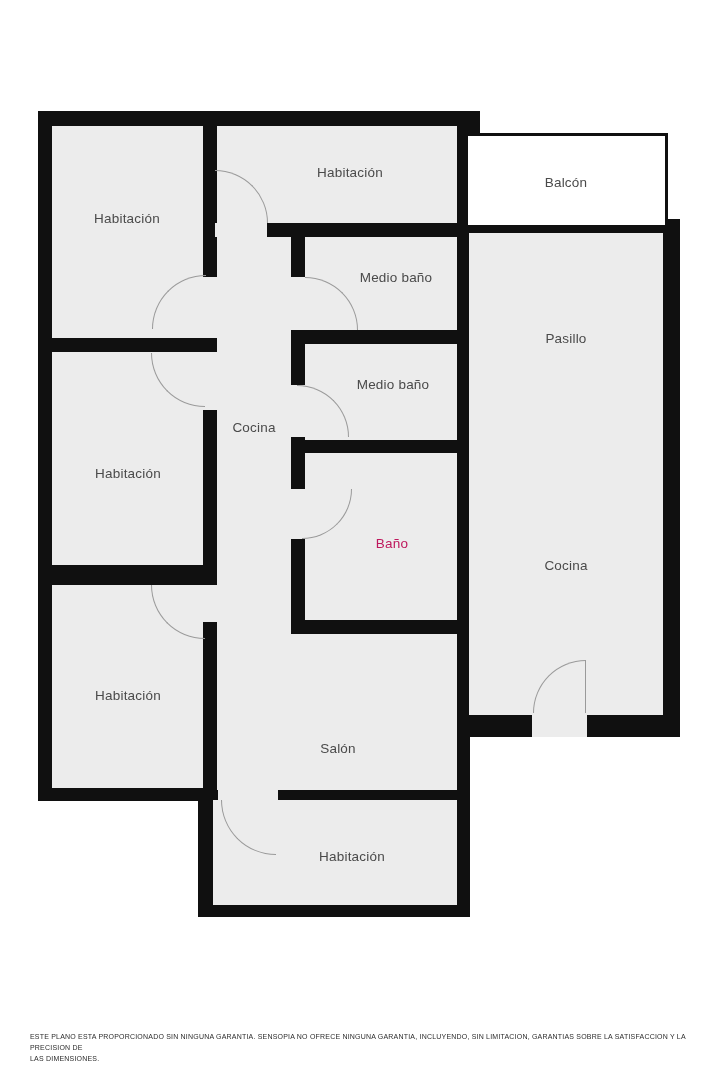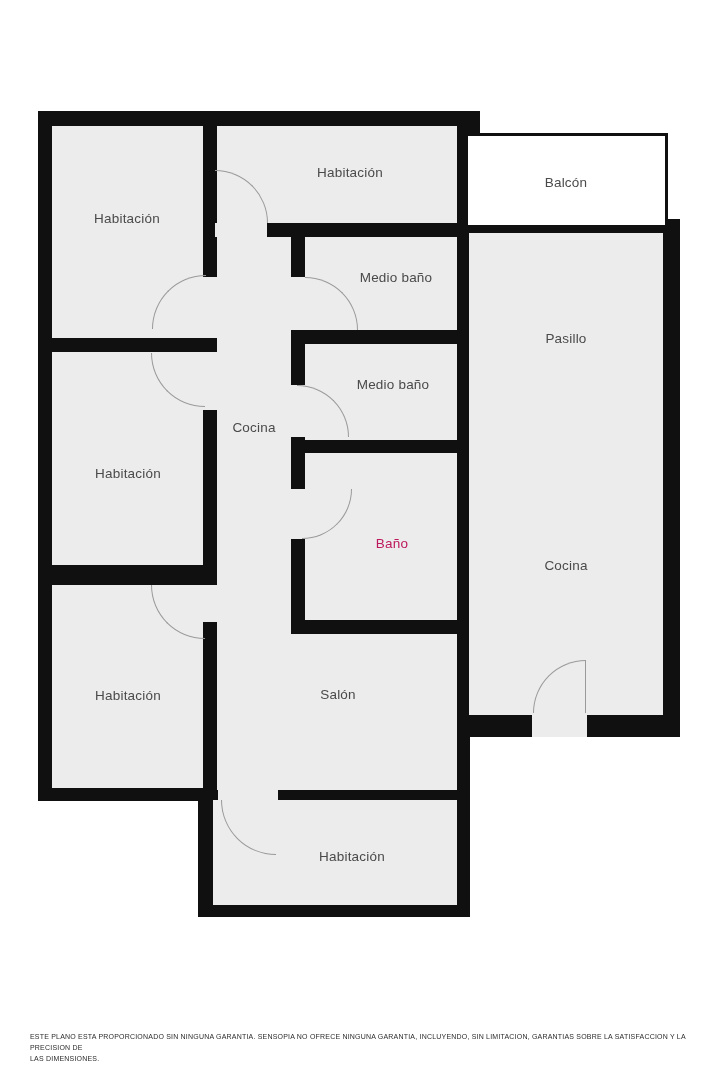--- a/index.html
+++ b/index.html
@@ -84,18 +84,18 @@
       <div class="room-label" style="left: 350px; top: 172px; color: rgb(74, 74, 74);">Habitación</div>
       <div class="room-label" style="left: 566px; top: 182px; color: rgb(74, 74, 74); text-align: center;">Balcón</div>
       <div class="room-label" style="left: 396px; top: 277px; color: rgb(74, 74, 74);">Medio baño</div>
       <div class="room-label" style="left: 566px; top: 338px; color: rgb(74, 74, 74);">Pasillo</div>
       <div class="room-label" style="left: 393px; top: 384px; color: rgb(74, 74, 74);">Medio baño</div>
       <div class="room-label" style="left: 254px; top: 427px; color: rgb(74, 74, 74);">Cocina</div>
       <div class="room-label" style="left: 128px; top: 473px; color: rgb(74, 74, 74);">Habitación</div>
       <div class="room-label" style="left: 392px; top: 543px; color: #be185d;">Baño</div>
       <div class="room-label" style="left: 566px; top: 565px; color: rgb(74, 74, 74);">Cocina</div>
       <div class="room-label" style="left: 128px; top: 695px; color: rgb(74, 74, 74);">Habitación</div>
-      <div class="room-label" style="left: 338px; top: 694px; color: rgb(74, 74, 74);">Salón</div>
+      <div class="room-label" style="left: 338px; top: 748px; color: rgb(74, 74, 74);">Salón</div>
       <div class="room-label" style="left: 352px; top: 856px; color: rgb(74, 74, 74);">Habitación</div>
     </div>
   <div class="disclaimer">ESTE PLANO ESTA PROPORCIONADO SIN NINGUNA GARANTIA. SENSOPIA NO OFRECE NINGUNA GARANTIA, INCLUYENDO, SIN LIMITACION, GARANTIAS SOBRE LA SATISFACCION Y LA PRECISION DE
 LAS DIMENSIONES.</div>
 </div>
 
 </body></html>

